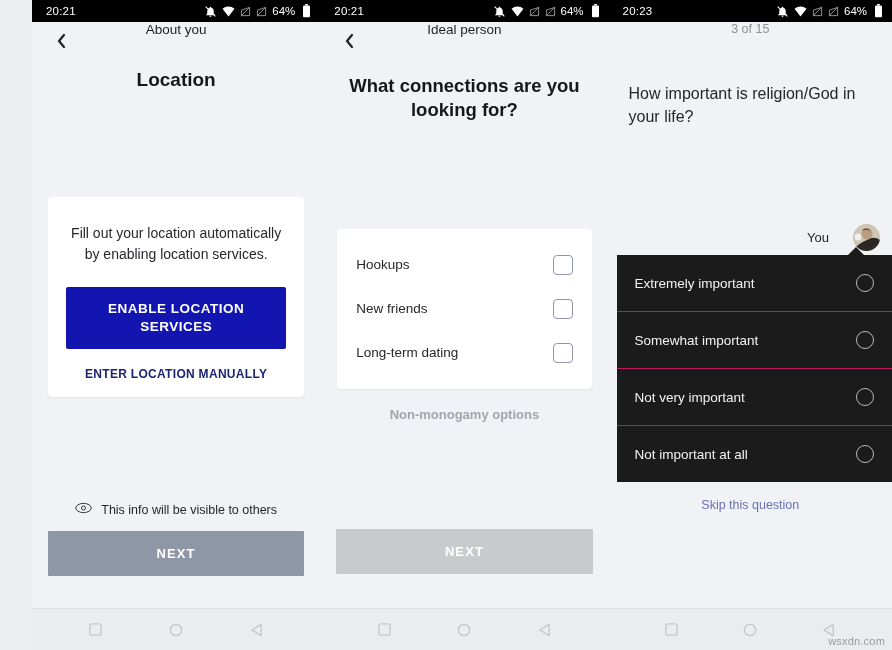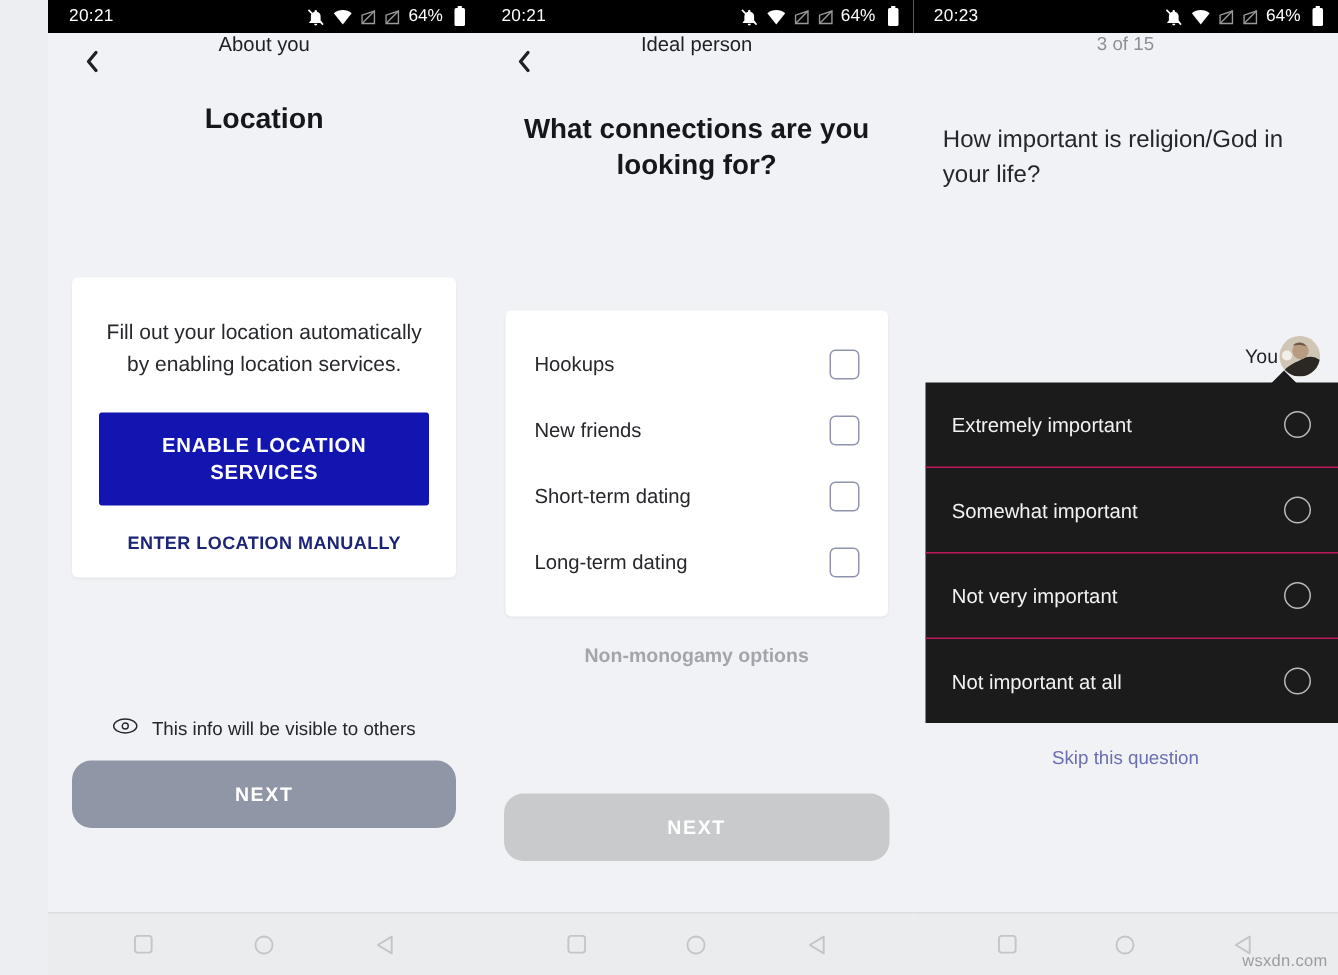--- a/index.html
+++ b/index.html
@@ -156,23 +156,23 @@
     align-items: flex-end;
     justify-content: center;
     gap: 9px;
     font-size: 12.5px;
     color: #24262a;
     padding-bottom: 14px;
   }
 
   
   .next-btn {
-    margin: 0 16px 56px;
+    margin: 0 16px 32px;
     border: none;
-    border-radius: 13px;
+    border-radius: 1px;
     padding: 15px 0;
     font-family: inherit;
     font-size: 13px;
     font-weight: bold;
     letter-spacing: 1.1px;
     color: #ffffff;
     cursor: pointer;
   }
   .next-btn.dark { background: #8f97a6; }
   .next-btn.light { background: #c9cacc; margin-bottom: 34px; }
@@ -212,21 +212,21 @@
     color: #a2a5ab;
     padding-top: 18px;
     cursor: pointer;
   }
 
   
   .you-row {
     display: flex;
     align-items: center;
     justify-content: flex-end;
-    gap: 1px;
+    gap: 24px;
     padding: 0 12px 0 0;
     margin-bottom: 4px;
   }
   .you-label {
     font-size: 13px;
     color: #1e2023;
   }
   .avatar {
     width: 27px;
     height: 27px;
@@ -455,24 +455,20 @@
 
     <div class="spacer"></div>
 
     <div class="opt-card">
       <div class="opt-row">
         <span class="opt-label">Hookups</span>
         <span class="checkbox"></span>
       </div>
       <div class="opt-row">
         <span class="opt-label">New friends</span>
-        <span class="checkbox"></span>
-      </div>
-      <div class="opt-row">
-        <span class="opt-label">Short-term dating</span>
         <span class="checkbox"></span>
       </div>
       <div class="opt-row">
         <span class="opt-label">Long-term dating</span>
         <span class="checkbox"></span>
       </div>
     </div>
 
     <div class="nonmono">Non-monogamy options</div>
 

